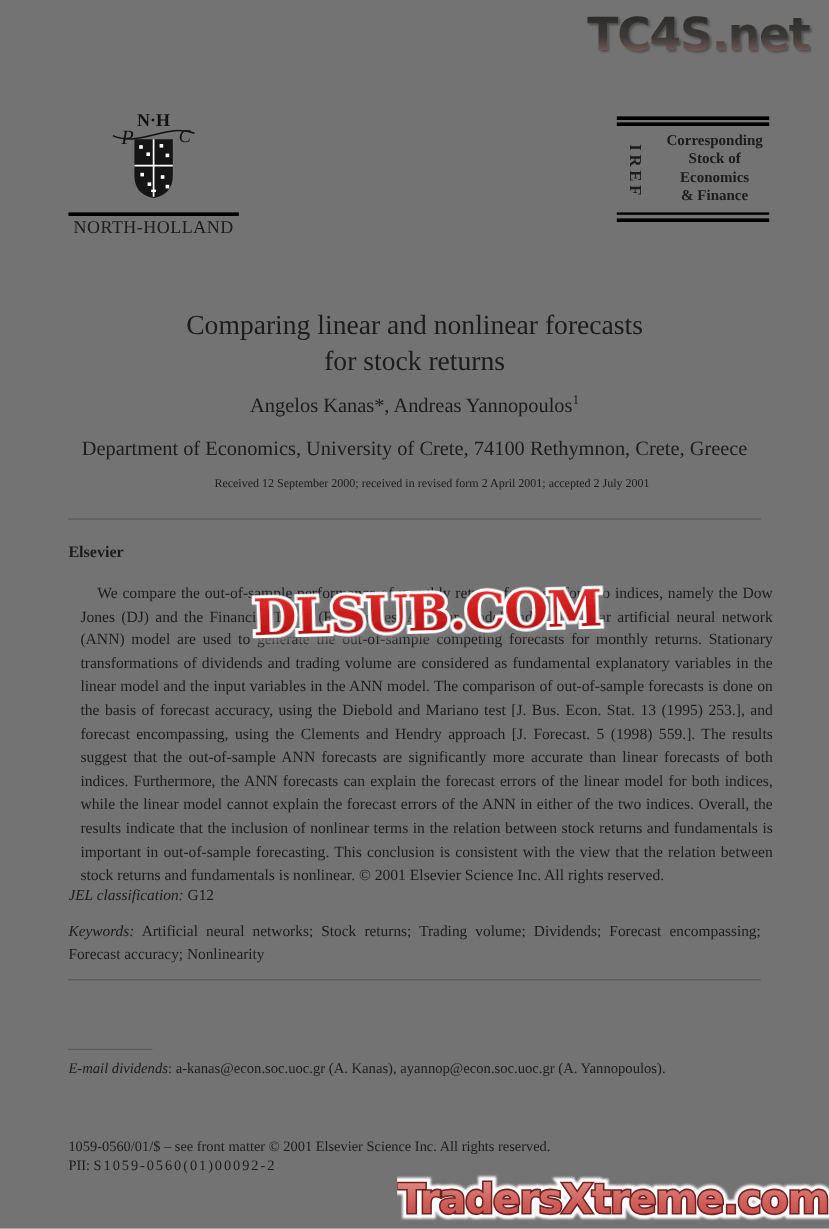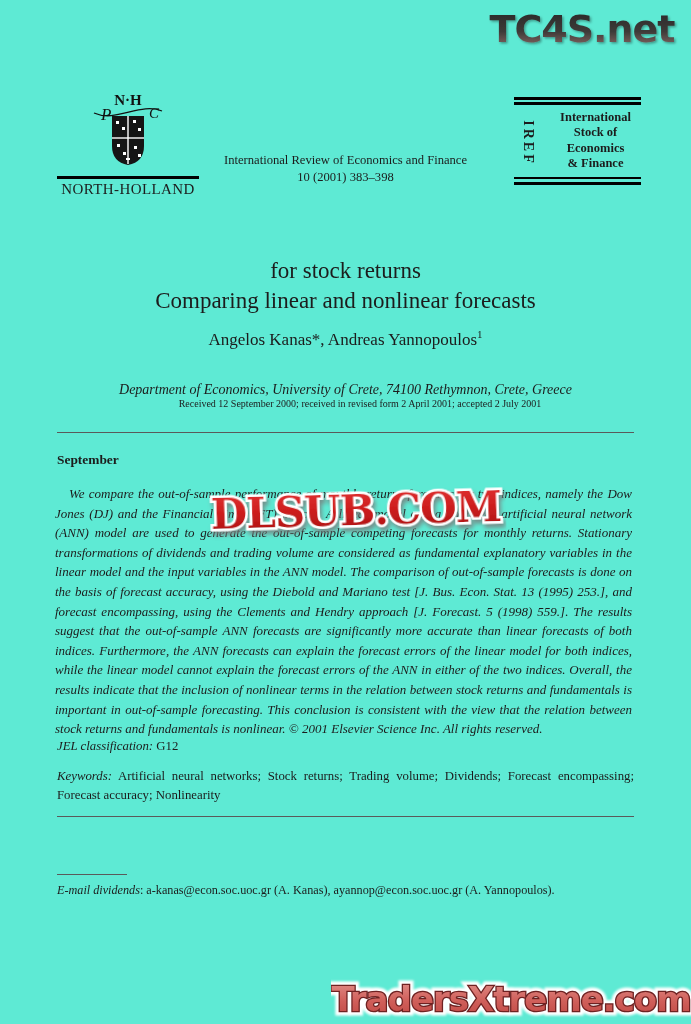--- a/index.html
+++ b/index.html
@@ -1,19 +1,19 @@
 <!DOCTYPE html>
 <html><head>
 <meta charset="utf-8">
 <style>
   * { margin:0; padding:0; box-sizing:border-box; }
   html,body { background:#ffffff; }
   .page {
     position:relative; width:691px; height:1024px; margin:0 auto;
-    background:#5eead4; overflow:hidden; color:#1c1c1c;
+    background:#737373; overflow:hidden; color:#1c1c1c;
     font-family:"Liberation Serif", serif;
   }
   .abs { position:absolute; }
   .center { text-align:center; width:100%; left:0; }
 
   
   #wm-top   { top:0; right:4px; }
   #wm-mid   { left:206px; top:477px; transform:rotate(-1.6deg); }
   #wm-bot   { right:0; top:974px; }
 
@@ -34,32 +34,32 @@
     position:absolute; left:-20px; top:30px; width:68px; text-align:center;
     transform:rotate(90deg); font-weight:bold; font-size:14px; letter-spacing:3px;
   }
   #cover-title { margin-left:36px; text-align:center; font-weight:bold;
     font-size:12.5px; line-height:15.5px; }
 
   
   #title     { top:256px; font-size:23px; line-height:30px; }
   #authors   { top:328px; font-size:17px; }
   #authors sup { font-size:11px; }
-  #affiliation { top:382px; font-style:italic; font-size:14px; }
+  #affiliation { top:364px; font-size:17px; }
   #received  { top:398px; font-size:10px;padding-left:29px; }
 
   .rule      { height:1px; background:#5a5a5a; left:57px; width:577px; }
   #rule-1    { top:432px; }
   #rule-2    { top:816px; }
   #rule-fn   { top:874px; width:70px; }
 
   
   #abstract-h { top:452px; left:57px; font-weight:bold; font-size:13.4px; }
-  #abstract-b { top:484px; left:55px; width:577px; font-size:13px;
-    line-height:19.6px; text-align:justify; text-indent:14px;font-style:italic; }
+  #abstract-b { top:484px; left:67px; width:577px; font-size:13px;
+    line-height:19.6px; text-align:justify; text-indent:14px; }
 
   
   #jel      { top:739px; left:57px; width:577px; font-size:12.8px; }
   #keywords { top:767px; left:57px; width:577px; font-size:12.8px;
     line-height:19px; text-align:justify; }
   .ital     { font-style:italic;margin-top:36px; }
 
   
   #footnotes { top:882px; left:57px; width:577px; font-size:12.2px; line-height:16.6px; }
   .fn-indent { padding-left:10px; }
@@ -110,57 +110,53 @@
           <rect x="35" y="60" width="3" height="3"></rect>
         <rect x="46" y="54" width="3" height="3"></rect>
           <rect x="50" y="62" width="3" height="3"></rect>
         <rect x="38" y="66" width="4" height="2"></rect>
       </g>
     </svg>
     <div id="nh-rule"></div>
     <div id="nh-name">NORTH-HOLLAND</div>
   </div>
 
-  <div class="abs center" id="journal-head">
-    <div>International Review of Economics and Finance</div>
-    <div>10 (2001) 383–398</div>
-  </div>
 
   <div class="abs" id="cover">
     <div class="cbar"></div>
     <div class="cgap"></div>
     <div class="cbar"></div>
     <div id="cover-mid">
       <div id="cover-spine">IREF</div>
       <div id="cover-title">
-        <div>International</div>
+        <div>Corresponding</div>
         <div>Stock of</div>
         <div>Economics</div>
         <div>&amp; Finance</div>
       </div>
     </div>
     <div class="cbar"></div>
     <div class="cgap"></div>
     <div class="cbar"></div>
   </div>
 
   <div class="abs center" id="title">
+    <div>Comparing linear and nonlinear forecasts</div>
     <div>for stock returns</div>
-    <div>Comparing linear and nonlinear forecasts</div>
   </div>
 
   <div class="abs center" id="authors"><span>Angelos Kanas*, Andreas Yannopoulos</span><sup>1</sup></div>
 
   <div class="abs center" id="affiliation">Department of Economics, University of Crete, 74100 Rethymnon, Crete, Greece</div>
 
   <div class="abs center" id="received">Received 12 September 2000; received in revised form 2 April 2001; accepted 2 July 2001</div>
 
   <div class="abs rule" id="rule-1"></div>
 
-  <div class="abs" id="abstract-h">September</div>
+  <div class="abs" id="abstract-h">Elsevier</div>
   <div class="abs" id="abstract-b">We compare the out-of-sample performance of monthly returns forecasts for two indices, namely the Dow Jones (DJ) and the Financial Times (FT) indices. A linear model and a nonlinear artificial neural network (ANN) model are used to generate the out-of-sample competing forecasts for monthly returns. Stationary transformations of dividends and trading volume are considered as fundamental explanatory variables in the linear model and the input variables in the ANN model. The comparison of out-of-sample forecasts is done on the basis of forecast accuracy, using the Diebold and Mariano test [J. Bus. Econ. Stat. 13 (1995) 253.], and forecast encompassing, using the Clements and Hendry approach [J. Forecast. 5 (1998) 559.]. The results suggest that the out-of-sample ANN forecasts are significantly more accurate than linear forecasts of both indices. Furthermore, the ANN forecasts can explain the forecast errors of the linear model for both indices, while the linear model cannot explain the forecast errors of the ANN in either of the two indices. Overall, the results indicate that the inclusion of nonlinear terms in the relation between stock returns and fundamentals is important in out-of-sample forecasting. This conclusion is consistent with the view that the relation between stock returns and fundamentals is nonlinear. © 2001 Elsevier Science Inc. All rights reserved.</div>
 
   <div class="abs" id="wm-mid">
     <svg width="300" height="66" viewBox="0 0 300 66">
       <defs>
         <linearGradient id="dlgrad" x1="0" y1="0" x2="0" y2="1">
           <stop offset="0%" stop-color="#e23535"></stop>
           <stop offset="45%" stop-color="#cf1f1f"></stop>
           <stop offset="100%" stop-color="#a81111"></stop>
         </linearGradient>
@@ -176,20 +172,24 @@
 
   <div class="abs" id="keywords"><span class="ital">Keywords:</span><span> Artificial neural networks; Stock returns; Trading volume; Dividends; Forecast encompassing; Forecast accuracy; Nonlinearity</span></div>
 
   <div class="abs rule" id="rule-2"></div>
   <div class="abs rule" id="rule-fn"></div>
 
   <div class="abs" id="footnotes">
     <div><span class="ital">E-mail dividends</span><span>: a-kanas@econ.soc.uoc.gr (A. Kanas), ayannop@econ.soc.uoc.gr (A. Yannopoulos).</span></div>
   </div>
 
+  <div class="abs" id="imprint">
+    <div>1059-0560/01/$ – see front matter © 2001 Elsevier Science Inc. All rights reserved.</div>
+    <div><span>PII: </span><span id="pii-value">S1059-0560(01)00092-2</span></div>
+  </div>
 
   <div class="abs" id="wm-bot">
     <svg width="360" height="50" viewBox="0 0 360 50">
       <defs>
         <linearGradient id="trgrad" x1="0" y1="0" x2="0" y2="1">
           <stop offset="0%" stop-color="#e2928d"></stop>
           <stop offset="55%" stop-color="#d05f5a"></stop>
           <stop offset="100%" stop-color="#bf4743"></stop>
         </linearGradient>
         <filter id="trblur" x="-20%" y="-20%" width="140%" height="140%">

